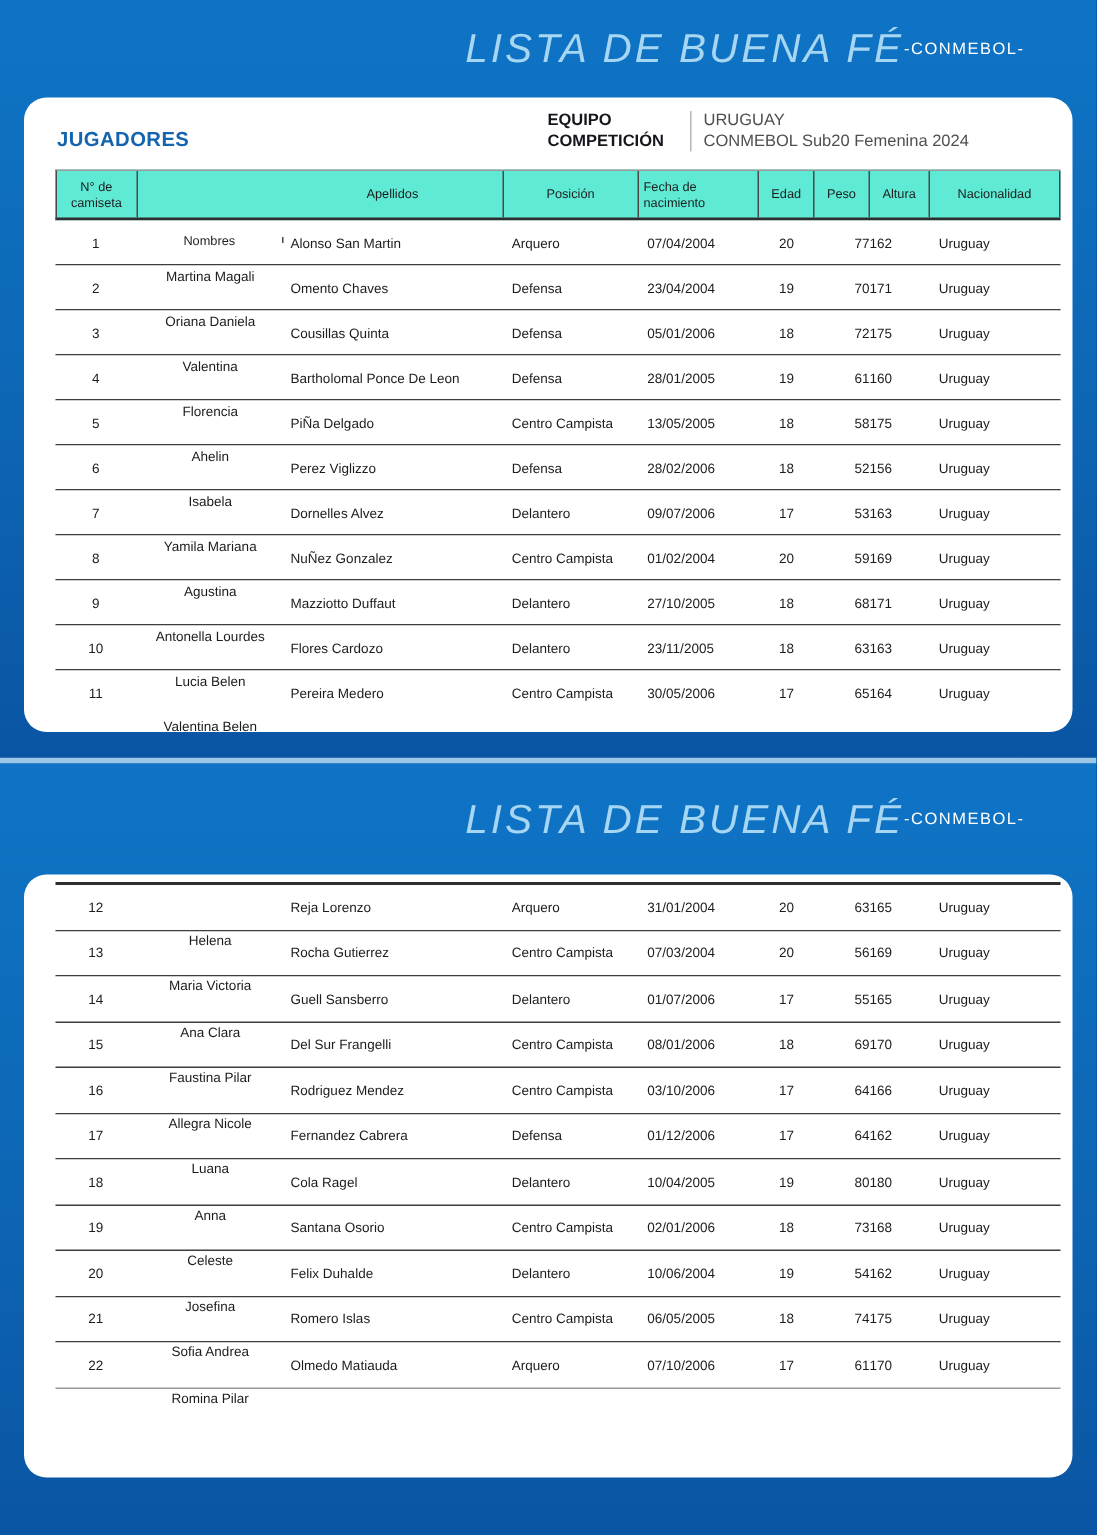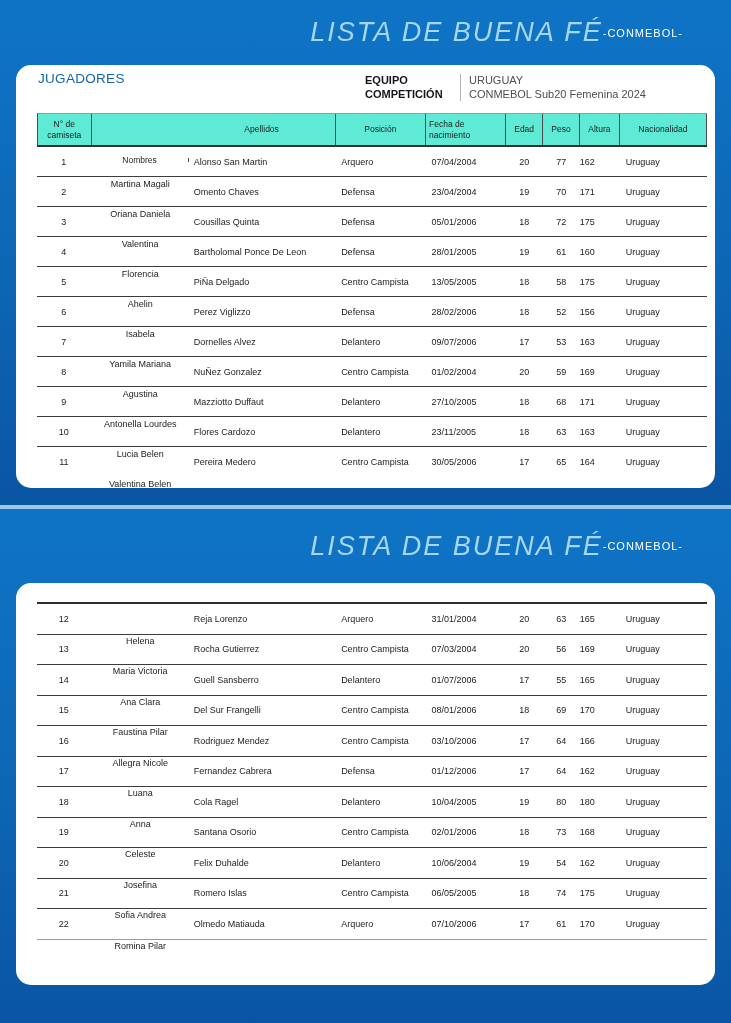--- a/index.html
+++ b/index.html
@@ -31,26 +31,26 @@
   }
   .logo {
     color:#ffffff; font-weight:normal; font-size:11px; letter-spacing:1px;
   }
 
   .card {
     background:#ffffff; border-radius:15px; margin:0 16px;
     box-sizing:border-box; overflow:hidden;
   }
   .card1 { height:423px; }
-  .card2 { height:402px; padding-top:19px; }
+  .card2 { height:402px; padding-top:5px; }
 
   .card-top { position:relative; height:48px; }
   .section-title {
-    position:absolute; left:22px; top:6px; margin:0;
-    color:#1464ae; font-size:13.5px; font-weight:normal; letter-spacing:0.3px;
+    position:absolute; left:22px; top:20px; margin:0;
+    color:#1464ae; font-size:13.5px; font-weight:bold; letter-spacing:0.3px;
   }
   .meta {
     position:absolute; left:349px; top:9px;
     display:flex; font-size:11px; line-height:13.5px;
   }
   .meta-labels { width:95px; }
   .meta-labels div { font-weight:bold; color:#15151e; }
   .meta-divider { width:1px; background:#b5b5b5; margin:0 8px 0 0; }
   .meta-values div { color:#4f4f4f; }
 
@@ -82,21 +82,21 @@
   .table2 .tr { height:29.5px; }
   .table2 .tr:last-child { border-bottom:1.5px solid #9a9a9a; }
 
   .td { box-sizing:border-box; padding:0 4px 0 6px; }
   .c0 { width:8%;    text-align:center; padding:0; }
   .c1 { width:14.5%; text-align:center;margin-top:44px; }
   .c2 { width:22%;   text-align:left; }
   .c3 { width:13.5%; text-align:left; }
   .c4 { width:12%;   text-align:left; }
   .c5 { width:5.5%;  text-align:center; padding:0; }
-  .c6 { width:5.5%;  text-align:center; padding:0; }
+  .c6 { width:5.5%;  text-align:right; padding:0; }
   .c7 { width:6%;    text-align:left; padding:0; }
   .c8 { width:13%;   text-align:left; }
 </style>
 </head>
 <body>
 
 <div class="doc">
 
   <section class="page page1">
     <header class="page-header">

